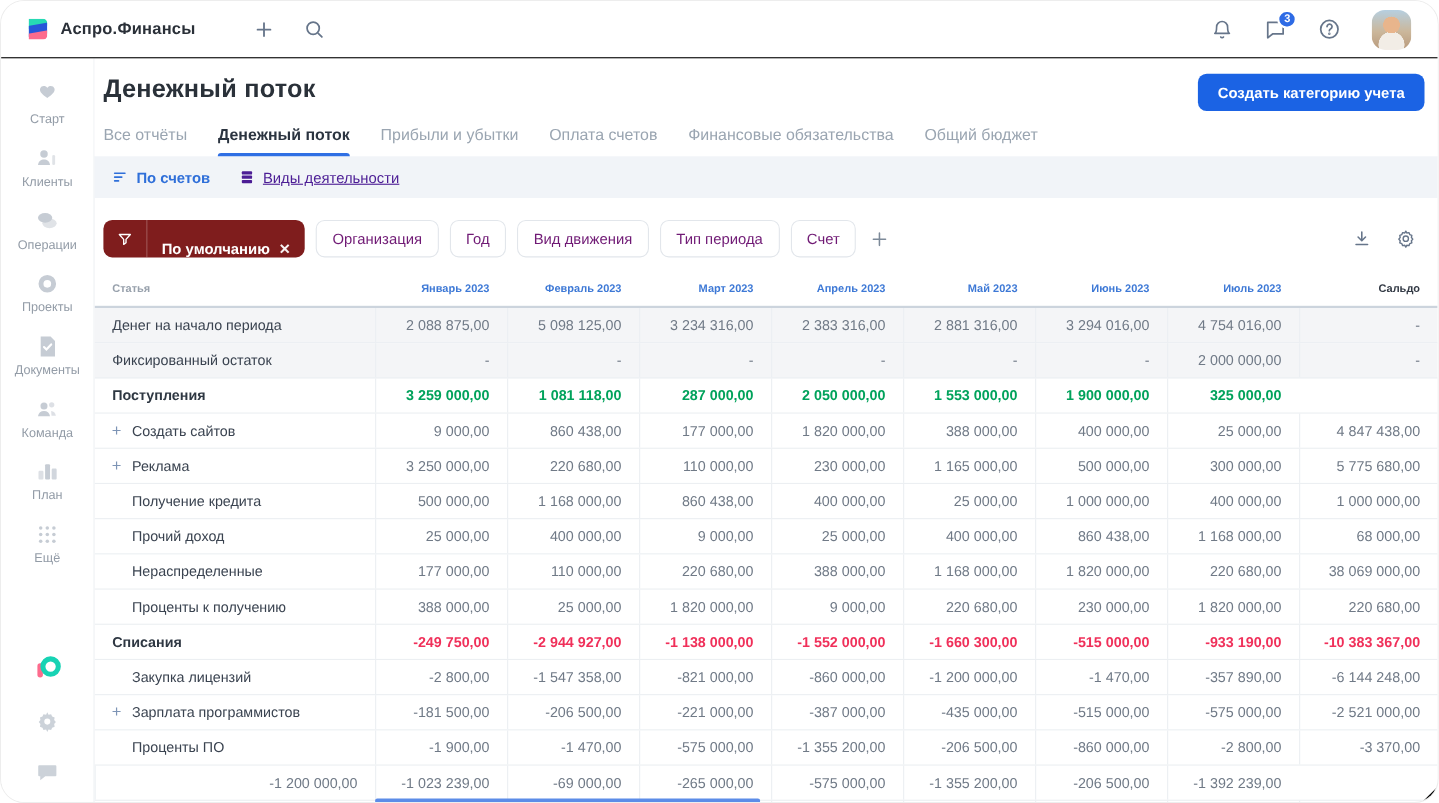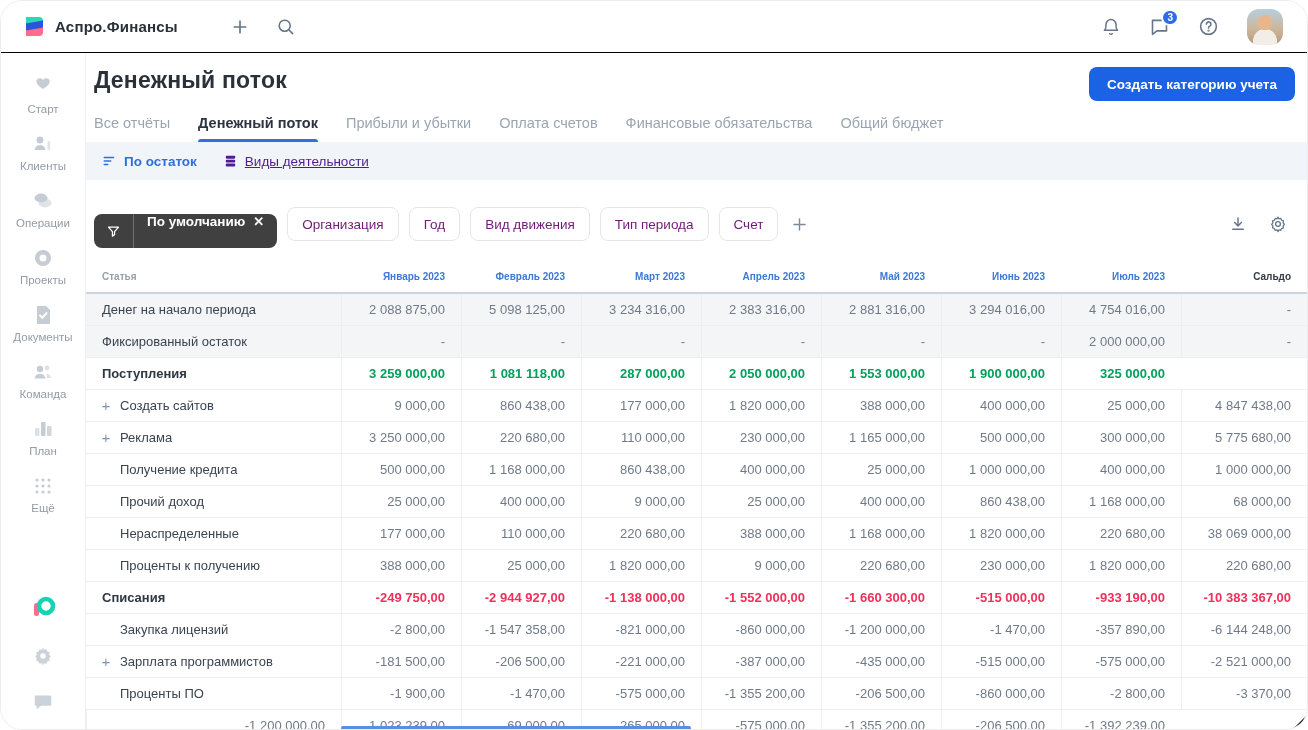--- a/index.html
+++ b/index.html
@@ -53,22 +53,22 @@
                        background:#2f6fe4; border-radius:3px 3px 0 0; }
 
   
   .subtab-strip { background:#f1f4f8; height:38px; display:flex; align-items:center; gap:26px; padding:0 16px; }
   .subtab { display:flex; align-items:center; gap:7px; font-size:13.5px; cursor:pointer; background:none; border:none; }
   .subtab.active { color:#2f6fd9; font-weight:600; }
   .subtab.inactive { color:#4c1d95;text-decoration:underline; }
 
   
   .filter-row { display:flex; align-items:center; gap:10px; padding:20px 20px 12px 8px; }
-  .chip-primary { display:flex; align-items:flex-start; height:34px; background:#404040; color:#fff;
-                  border:none; border-radius:8px; cursor:pointer; font-size:13.5px; overflow:hidden;margin-top:14px; }
+  .chip-primary { display:flex; align-items:flex-end; height:34px; background:#7f1d1d; color:#fff;
+                  border:none; border-radius:8px; cursor:pointer; font-size:13.5px; overflow:hidden; }
   .chip-primary .funnel-seg { display:flex; align-items:center; padding:0 12px; height:100%;
                               border-right:1px solid rgba(255,255,255,.25); }
   .chip-primary .txt-seg { display:flex; align-items:center; gap:8px; padding:0 13px; font-weight:600; }
   .chip-primary .x { font-size:13px; opacity:.95; }
   .chip { height:34px; background:#fff; border:1px solid #e2e6eb; border-radius:8px; padding:0 14px;
           font-size:13.5px; color:#701a75; cursor:pointer; }
   .add-filter { background:none; border:none; color:#7d8a99; cursor:pointer; margin-left:2px; display:flex; }
   .filter-right { margin-left:auto; display:flex; align-items:center; gap:22px; color:#8c99a8; }
 
   
@@ -301,21 +301,21 @@
           </div>
       </div>
 
       <div class="subtab-strip" id="subtabs">
           <button class="subtab active">
             <span>
               <svg width="15" height="14" viewBox="0 0 24 24" stroke="currentColor" stroke-width="2.6" stroke-linecap="round" fill="none">
                 <path d="M3 6h16M3 12h11M3 18h6"></path>
               </svg>
             </span>
-            <span>По остаток</span>
+            <span>По счетов</span>
           </button>
           <button class="subtab inactive">
             <span>
               <svg width="15" height="14" viewBox="0 0 24 24" fill="currentColor">
                 <rect x="4" y="3" width="16" height="5" rx="1.4"></rect>
                 <rect x="4" y="9.7" width="16" height="5" rx="1.4"></rect>
                 <rect x="4" y="16.4" width="16" height="5" rx="1.4"></rect>
               </svg>
             </span>
             <span>Виды деятельности</span>

